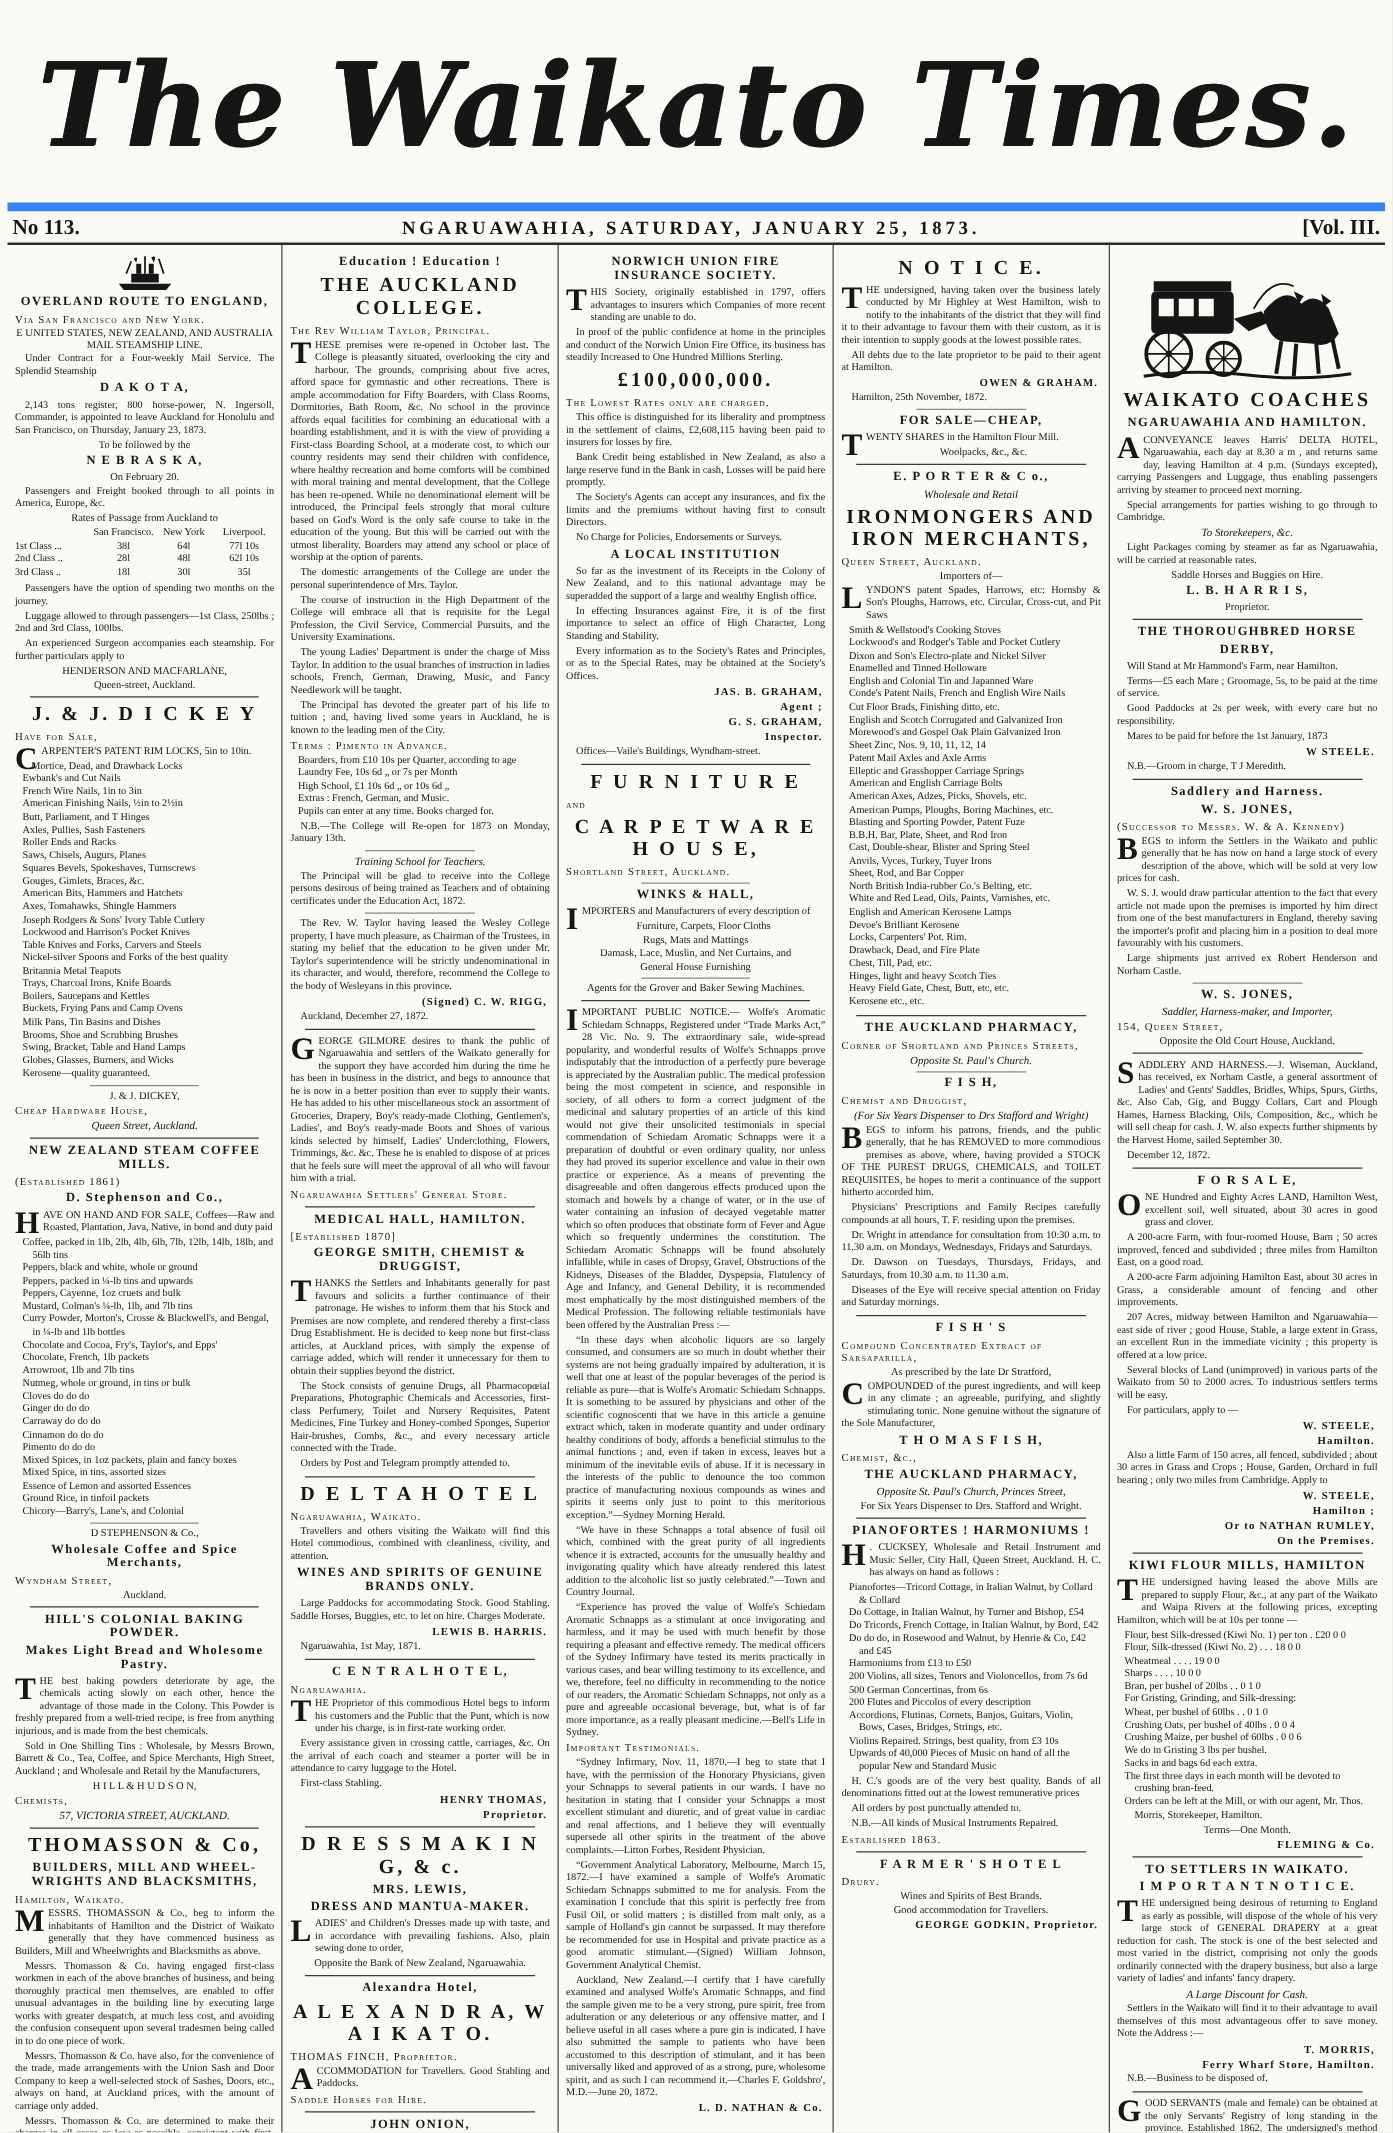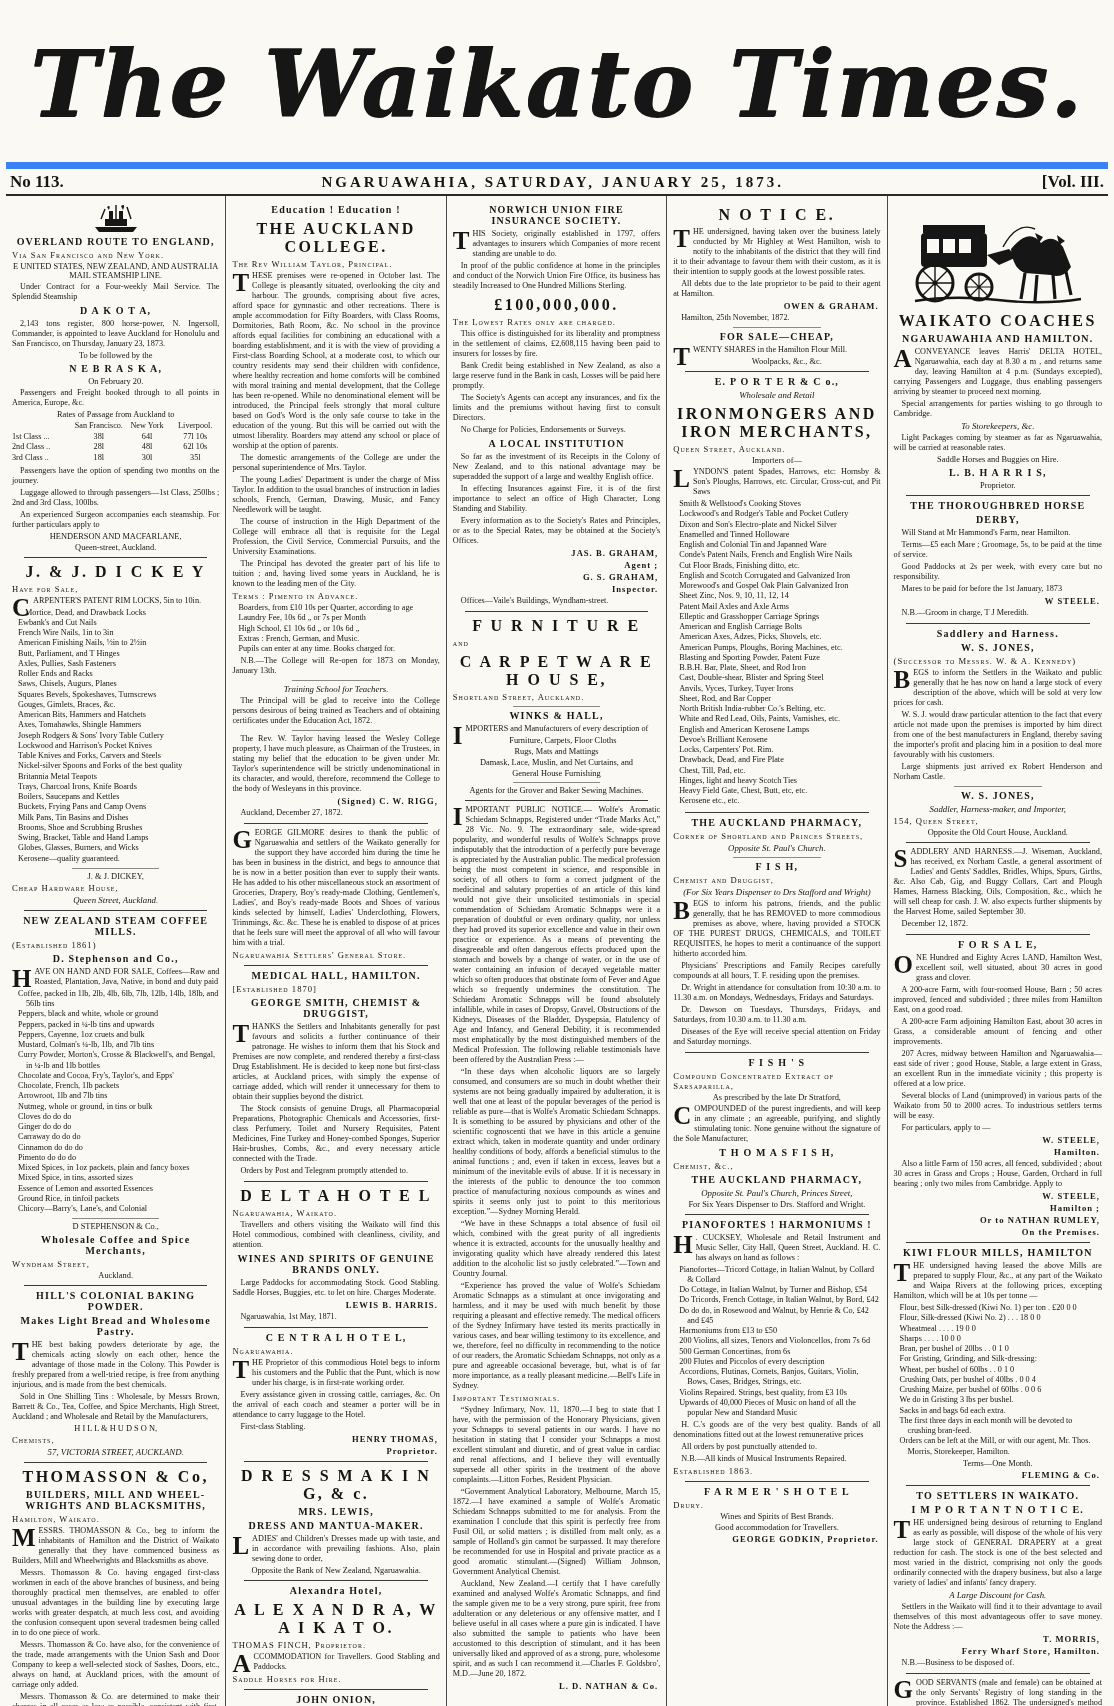--- a/index.html
+++ b/index.html
@@ -187,22 +187,22 @@
         <div class="p">Messrs. Thomasson &amp; Co. having engaged first-class workmen in each of the above branches of business, and being thoroughly practical men themselves, are enabled to offer unusual advantages in the building line by executing large works with greater despatch, at much less cost, and avoiding the confusion consequent upon several tradesmen being called in to do one piece of work.</div>
         <div class="p">Messrs. Thomasson &amp; Co. have also, for the convenience of the trade, made arrangements with the Union Sash and Door Company to keep a well-selected stock of Sashes, Doors, etc., always on hand, at Auckland prices, with the amount of carriage only added.</div>
         <div class="p">Messrs. Thomasson &amp; Co. are determined to make their charges in all cases as low as possible, consistent with first-class workmanship and good materials.</div>
       </div>
     <div class="col">
         <div class="h2">Education !  Education !</div>
         <div class="h">THE AUCKLAND COLLEGE.</div>
         <div class="sh">The Rev William Taylor, Principal.</div>
         <div class="dp"><span class="cap">T</span>HESE premises were re-opened in October last. The College is pleasantly situated, overlooking the city and harbour. The grounds, comprising about five acres, afford space for gymnastic and other recreations. There is ample accommodation for Fifty Boarders, with Class Rooms, Dormitories, Bath Room, &amp;c. No school in the province affords equal facilities for combining an educational with a boarding establishment, and it is with the view of providing a First-class Boarding School, at a moderate cost, to which our country residents may send their children with confidence, where healthy recreation and home comforts will be combined with moral training and mental development, that the College has been re-opened. While no denominational element will be introduced, the Principal feels strongly that moral culture based on God's Word is the only safe course to take in the education of the young. But this will be carried out with the utmost liberality. Boarders may attend any school or place of worship at the option of parents.</div>
         <div class="p">The domestic arrangements of the College are under the personal superintendence of Mrs. Taylor.</div>
+        <div class="p">The course of instruction in the High Department of the College will embrace all that is requisite for the Legal Profession, the Civil Service, Commercial Pursuits, and the University Examinations.</div>
         <div class="p">The young Ladies' Department is under the charge of Miss Taylor. In addition to the usual branches of instruction in ladies schools, French, German, Drawing, Music, and Fancy Needlework will be taught.</div>
-        <div class="p">The course of instruction in the High Department of the College will embrace all that is requisite for the Legal Profession, the Civil Service, Commercial Pursuits, and the University Examinations.</div>
         <div class="p">The Principal has devoted the greater part of his life to tuition ; and, having lived some years in Auckland, he is known to the leading men of the City.</div>
         <div class="sh">Terms :  Pimento in Advance.</div>
         <div class="l">
           <div class="li">Boarders, from £10 10s per Quarter, according to age</div>
           <div class="li">Laundry Fee, 10s 6d        „        or 7s per Month</div>
           <div class="li">High School, £1 10s 6d   „        or 10s 6d „</div>
           <div class="li">Extras : French, German, and Music.</div>
           <div class="li">Pupils can enter at any time.    Books charged for.</div>
         </div>
         <div class="p">N.B.—The College will Re-open for 1873 on Monday, January 13th.</div>

